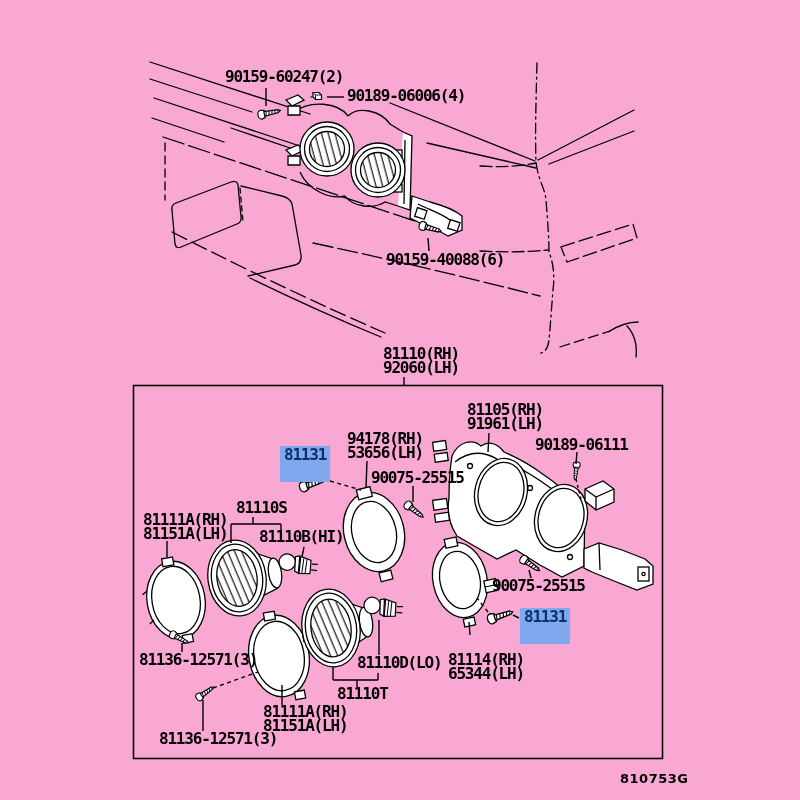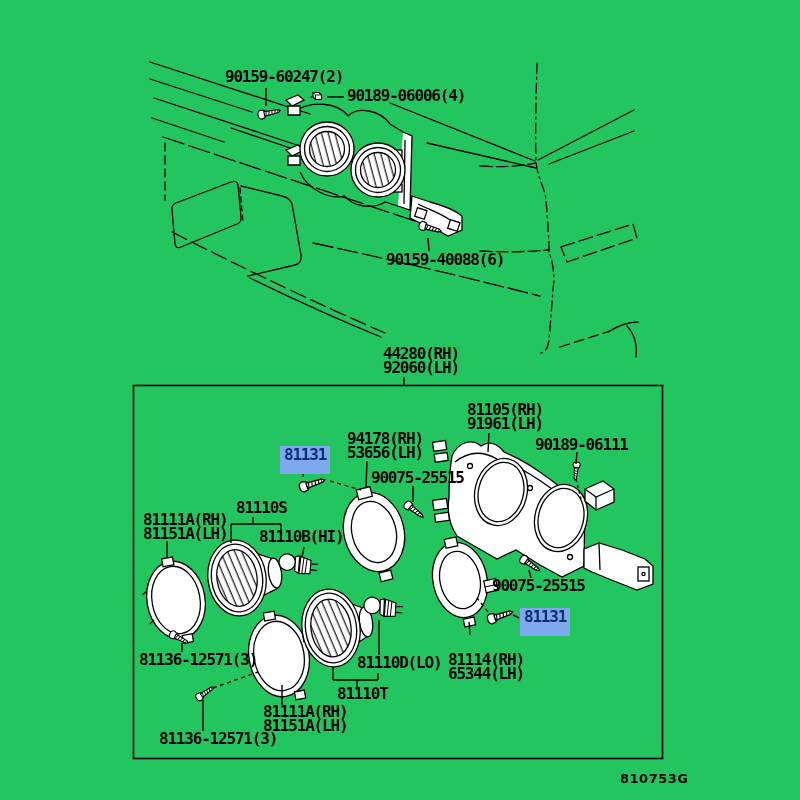--- a/index.html
+++ b/index.html
@@ -3,28 +3,28 @@
 <meta charset="utf-8">
 <style>
   html,body{margin:0;padding:0;background:#fff;}
   #stage{position:relative;width:800px;height:800px;background:#fff;overflow:hidden;
          font-family:"DejaVu Sans Mono",monospace;}
   #art{position:absolute;left:0;top:0;}
   .lbl{position:absolute;font:700 16px/14px "DejaVu Sans Mono",monospace;
        letter-spacing:-1.2px;color:#000;white-space:nowrap;}
   .lbl.two span{display:block;}
   .hl{background:var(--hl-bg,#7FA9EE);color:var(--hl-text,#0D2E70);
-      padding:2px 4px 12px 4px;}
+      padding:2px 4px 20px 4px;}
   .code{position:absolute;font:700 13px "DejaVu Sans","Liberation Sans",sans-serif;
         letter-spacing:0.5px;color:#000;}
 </style>
 </head>
 <body>
 
-<div id="stage" style="background: #22c55e;">
+<div id="stage" style="background: #f9a8d4;">
 
 <svg id="art" width="800" height="800" viewBox="0 0 800 800">
   <defs>
     <pattern id="hatch" patternUnits="userSpaceOnUse" width="6.5" height="6.5" patternTransform="rotate(-15)">
       <line x1="3" y1="0" x2="3" y2="6.5" stroke="#000" stroke-width="1.1"></line>
     </pattern>
     <g id="scr" stroke="#000" stroke-width="1.2" fill="#fff">
       <ellipse cx="-8" cy="0" rx="3.2" ry="4.4"></ellipse>
       <path d="M -8,-4.4 l 3.2,0.7 c 1.8,0.7 1.8,6.7 0,7.4 l -3.2,0.7"></path>
       <path d="M -4.8,-2.4 L 9,-1.5 L 9,1.5 L -4.8,2.4 Z"></path>
@@ -239,21 +239,21 @@
     <path d="M 488,612 L 477,598" stroke-dasharray="4 3.5"></path>
     <line x1="519" y1="618" x2="513" y2="615"></line>
   </g>
 </svg>
 
   <div class="lbl" style="left:225px;top:70px">90159-60247(2)</div>
   <div class="lbl" style="left:347px;top:89px">90189-06006(4)</div>
   <div class="lbl" style="left:386px;top:253px">90159-40088(6)</div>
 
   <div class="lbl two" style="left:383px;top:347px">
-    <span>44280(RH)</span>
+    <span>81110(RH)</span>
     <span>92060(LH)</span>
   </div>
 
   <div class="lbl two" style="left:467px;top:403px">
     <span>81105(RH)</span>
     <span>91961(LH)</span>
   </div>
 
   <div class="lbl" style="left:535px;top:438px">90189-06111</div>
 

